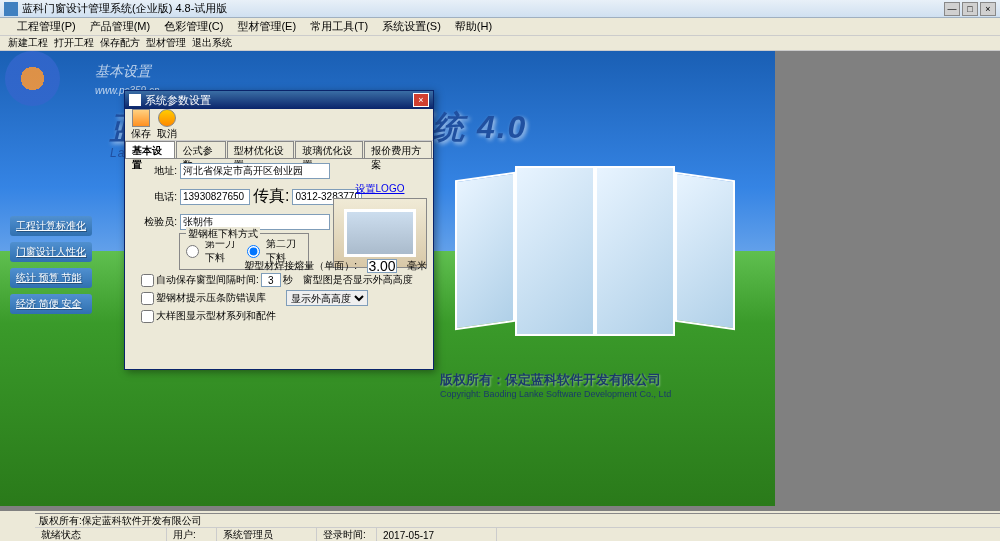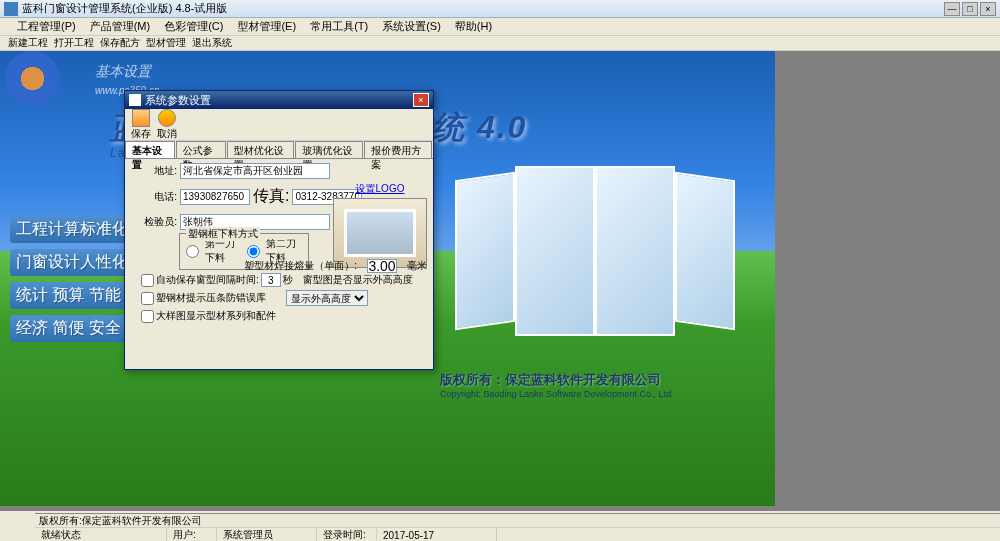--- a/index.html
+++ b/index.html
@@ -29,21 +29,21 @@
 .watermark-logo { position: absolute; left: 5px; top: 0; width: 55px; height: 55px; border-radius: 50%; background: radial-gradient(circle, #ff9933 30%, #3366cc 30%); opacity: 0.85; }
 
 .window3d { position: absolute; left: 455px; top: 105px; width: 280px; height: 195px; }
 .window3d .pane { position: absolute; background: linear-gradient(135deg, #e8f4ff, #b0d0e8); border: 2px solid #fff; }
 .window3d .p1 { left: 0; top: 20px; width: 60px; height: 150px; transform: skewY(-8deg); }
 .window3d .p2 { left: 60px; top: 10px; width: 80px; height: 170px; }
 .window3d .p3 { left: 140px; top: 10px; width: 80px; height: 170px; }
 .window3d .p4 { left: 220px; top: 20px; width: 60px; height: 150px; transform: skewY(8deg); }
 
 .sidebar-btns { position: absolute; left: 10px; top: 165px; display: flex; flex-direction: column; gap: 6px; }
-.sidebar-btns div { background: linear-gradient(#5090d0, #3070b0); color: #fff; padding: 3px 6px; border-radius: 3px; font-size: 16px; cursor: pointer; text-shadow: 1px 1px 1px rgba(0,0,0,0.3); }
+.sidebar-btns div { background: linear-gradient(#5090d0, #3070b0); color: #fff; padding: 3px 6px; border-radius: 3px; font-size: 10px; cursor: pointer; text-shadow: 1px 1px 1px rgba(0,0,0,0.3); text-decoration: underline; }
 
 .dialog { position: absolute; left: 124px; top: 39px; width: 310px; height: 280px; background: #ece9d8; border: 1px solid #0a246a; box-shadow: 2px 2px 8px rgba(0,0,0,0.4); }
 .dlg-title { height: 18px; background: linear-gradient(#3a6ea5, #0a246a); color: #fff; display: flex; align-items: center; padding: 0 4px; font-size: 11px; }
 .dlg-title .icon { width: 12px; height: 12px; background: #fff; margin-right: 4px; }
 .dlg-title .txt { flex: 1; }
 .dlg-title .close { width: 16px; height: 14px; background: #d04030; color: #fff; text-align: center; line-height: 12px; cursor: pointer; border: 1px solid #fff; font-size: 9px; }
 
 .dlg-tools { height: 32px; background: #ece9d8; display: flex; align-items: center; padding: 2px 6px; gap: 6px; border-bottom: 1px solid #ccc; }
 .dlg-tool { display: flex; flex-direction: column; align-items: center; cursor: pointer; font-size: 10px; }
 .dlg-tool .ic { width: 18px; height: 18px; border: 1px solid #888; }

